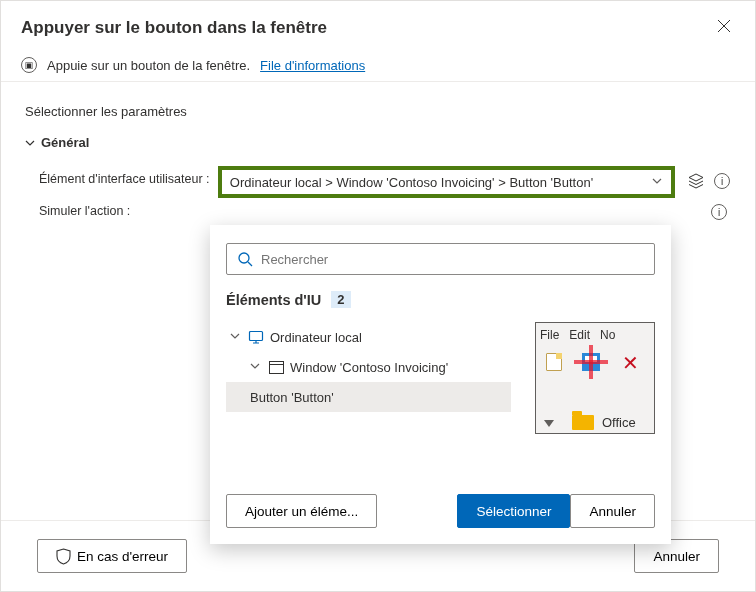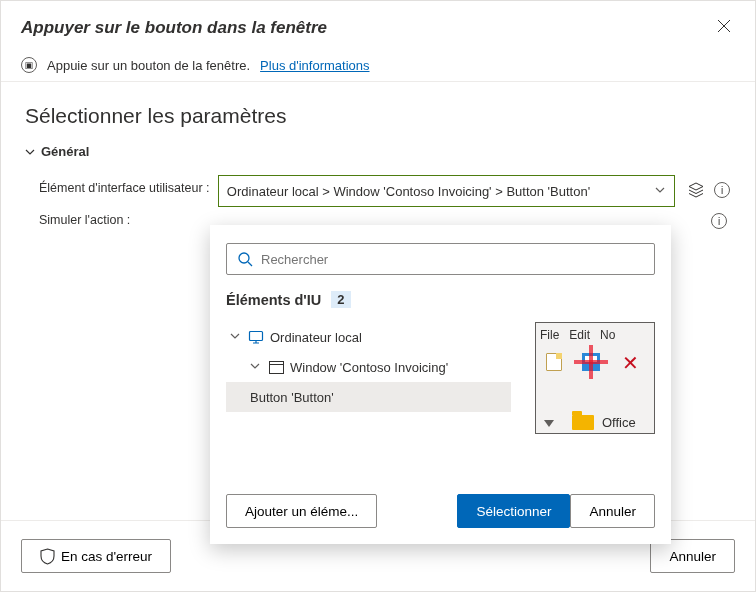--- a/index.html
+++ b/index.html
@@ -1,39 +1,39 @@
 <!DOCTYPE html>
 <html><head>
 <meta charset="utf-8">
 <style>
   * { box-sizing: border-box; margin: 0; padding: 0; font-family: "Segoe UI", Arial, sans-serif; }
   body { background: #fff; width: 756px; height: 592px; position: relative; color: #323130; }
   .dialog { width: 756px; height: 592px; border: 1px solid #e1dfdd; display: flex; flex-direction: column; }
-  .header { display: flex; align-items: center; justify-content: space-between; padding: 14px 20px 8px 20px; font-style: italic; }
+  .header { display: flex; align-items: center; justify-content: space-between; padding: 14px 20px 8px 20px; }
   .header h1 { font-size: 17px; font-weight: 600; }
   .close-x { font-size: 16px; cursor: pointer; padding: 4px; }
   .info-bar { display: flex; align-items: center; gap: 10px; padding: 8px 20px; font-size: 13px; }
   .info-bar .ico { width: 16px; height: 16px; border: 1px solid #605e5c; border-radius: 50%; display:flex;align-items:center;justify-content:center;font-size:9px;}
   .info-bar a { color: #0067b8; text-decoration: underline; }
   .rule { border-bottom: 1px solid #edebe9; }
-  .section-title { padding: 22px 20px 10px 24px; font-size: 21px; font-weight: 400; }
+  .section-title { padding: 22px 20px 10px 24px; font-size: 13px; font-weight: 400; }
   .general { padding: 6px 24px 0 24px; }
   .general-toggle { display:flex; align-items:center; gap:6px; font-size:13px; font-weight:600; cursor:pointer;}
   .chev { display:inline-block; transform: rotate(0deg);}
   .chev svg { display:block;}
   .params { padding: 16px 0 0 14px; }
   .row { display:flex; align-items:flex-start; gap: 4px; position:relative;}
   .row-label { width: 176px; font-size: 12.5px; padding-top: 6px; color:#323130;}
-  .select-box { width: 460px; height: 32px; border: 1px solid #4d7c0f; display:flex; align-items:center; justify-content:space-between; padding: 0 8px; font-size: 13px; cursor:pointer; }
+  .select-box { width: 460px; height: 32px; border: 4px solid #4d7c0f; display:flex; align-items:center; justify-content:space-between; padding: 0 8px; font-size: 13px; cursor:pointer; }
   .select-box .caret { font-size:12px; color:#605e5c;}
   .side-icons { display:flex; gap:8px; padding:6px 0 0 8px;}
   .side-icons .icon { width:18px; height:18px; display:flex;align-items:center;justify-content:center;}
   .info-circle { width:16px;height:16px;border:1px solid #605e5c;border-radius:50%; font-size:10px; display:flex;align-items:center;justify-content:center; font-style:normal;}
   .info-only { position:absolute; right:4px; top:6px;}
-  .footer-bar { border-top: 1px solid #edebe9; margin-top:auto; display:flex; align-items:center; justify-content:space-between; padding: 18px 20px; }
+  .footer-bar { border-top: 1px solid #edebe9; margin-top:auto; display:flex; align-items:center; justify-content:space-between; padding: 18px 36px; }
   .btn { height: 34px; padding: 0 18px; border: 1px solid #8a8886; background:#fff; font-size:13.5px; display:flex;align-items:center;gap:6px; border-radius:2px; cursor:pointer;}
   .btn.primary { background:#0067b8; border-color:#0067b8; color:#fff;}
   .right-btns { display:flex; gap:10px;}
   .on-error svg { display:block;}
   
   .popover { position:absolute; left:210px; top:225px; width:461px; background:#fff; box-shadow: 0 6px 20px rgba(0,0,0,0.22); padding: 18px 16px 16px 16px; z-index: 10;}
   .search-box { height:32px; border:1px solid #8a8886; border-radius:2px; display:flex; align-items:center; padding:0 10px; gap:8px; margin-bottom:16px;}
   .search-box input { border:none; outline:none; font-size:13px; flex:1; }
   .ui-elem-head { display:flex; align-items:center; gap:10px; font-size:14.5px; font-weight:600; margin-bottom:14px;text-align:right;}
   .ui-count { background:#deecf9; padding:1px 6px; font-size:13px; }
@@ -73,21 +73,21 @@
     <div class="close-x">
       <svg width="14" height="14" viewBox="0 0 14 14">
           <path d="M1 1 L13 13 M13 1 L1 13" stroke="#323130" stroke-width="1" fill="none"></path>
         </svg>
     </div>
   </div>
 
   <div class="info-bar">
     <span class="ico">▣</span>
     <span>Appuie sur un bouton de la fenêtre.</span>
-    <a href="#">Plus d'informations</a>
+    <a href="#">File d'informations</a>
   </div>
   <div class="rule"></div>
 
   <div class="section-title">Sélectionner les paramètres</div>
 
   <div class="general">
     <div class="general-toggle">
       <span class="chev">
         <svg width="10" height="10" viewBox="0 0 10 10">
             <path d="M1 3 L5 7 L9 3" stroke="#323130" stroke-width="1.2" fill="none"></path>

